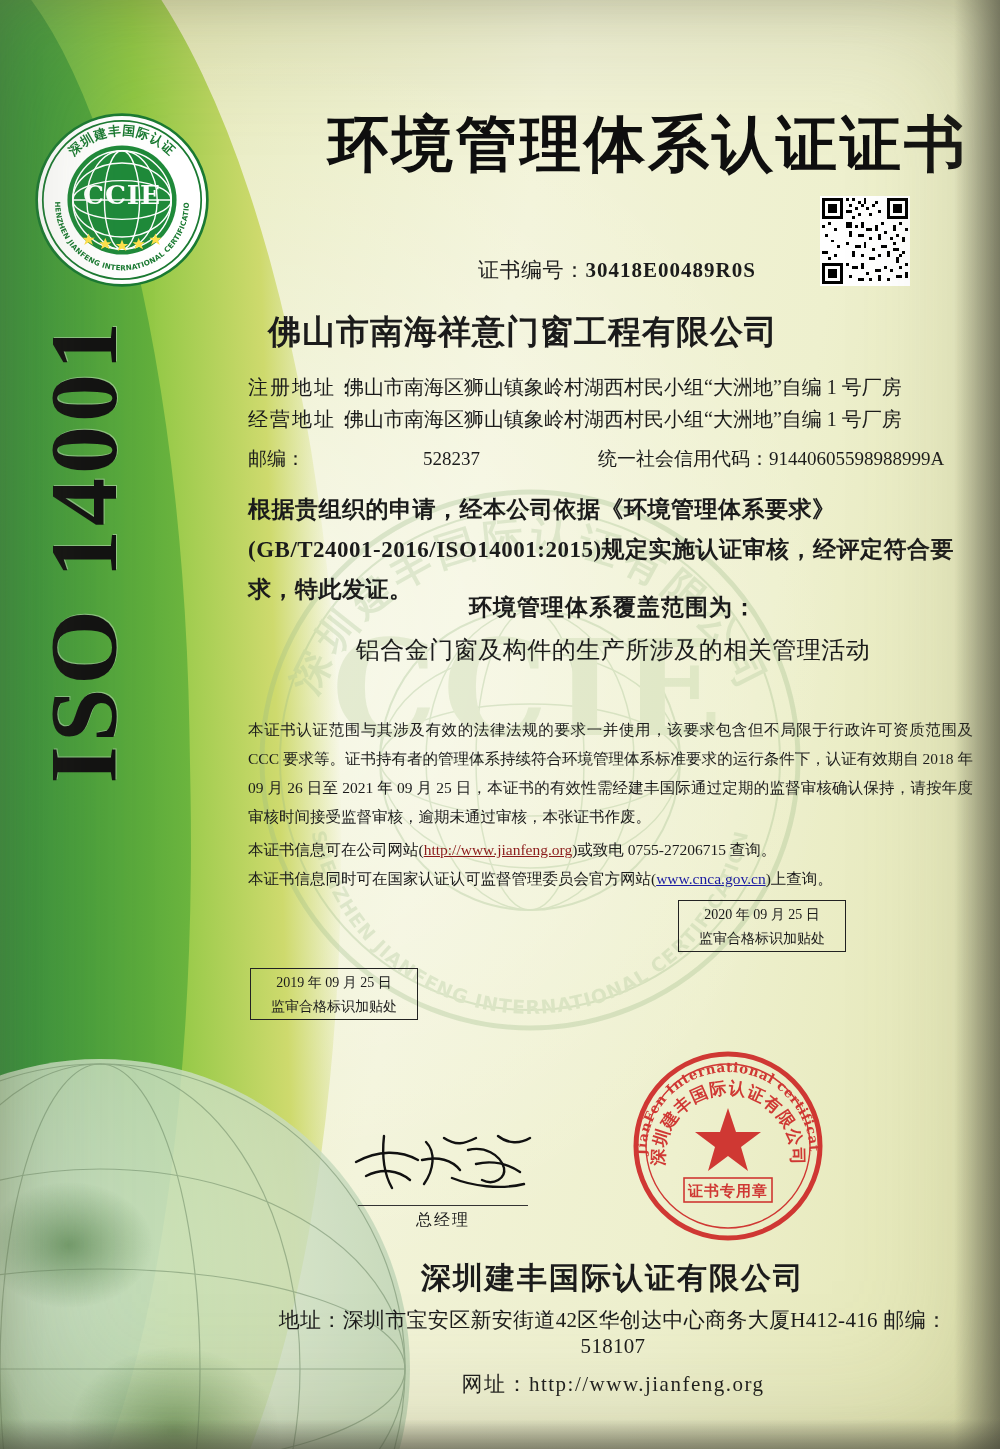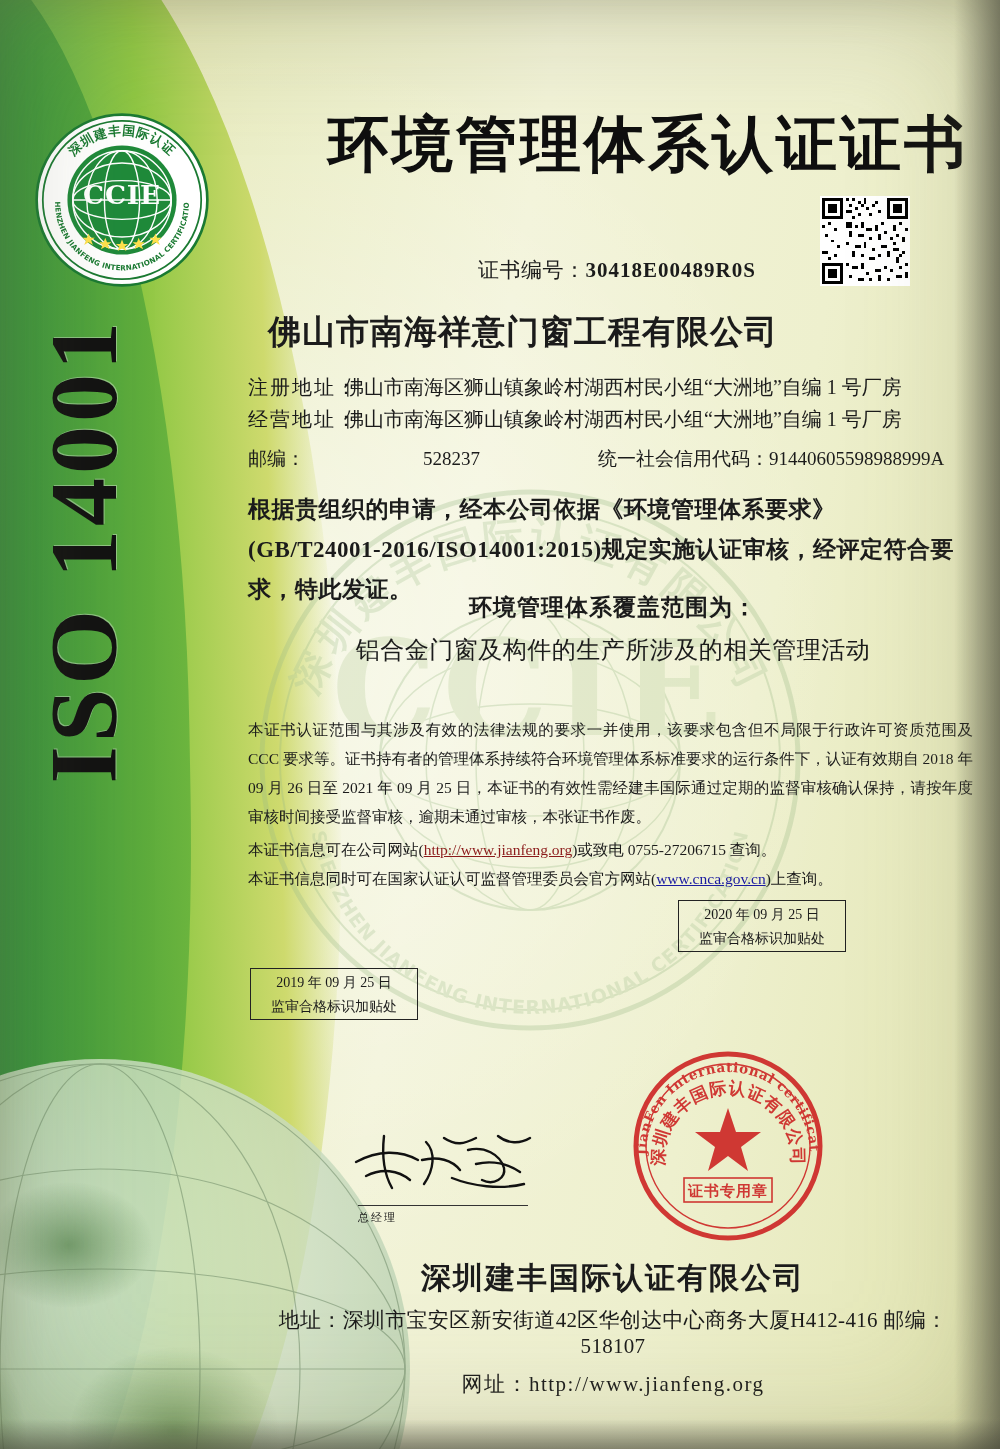--- a/index.html
+++ b/index.html
@@ -222,21 +222,21 @@
     position:absolute; left: 100px; top: 1120px;
     width: 200px; height: 80px;
     z-index: 16;
   }
   .sig-line {
     position:absolute; left: 110px; top: 1205px; width: 170px;
     border-bottom: 1.4px solid #333;
   }
   .sig-label {
     position:absolute; left: 110px; top: 1210px; width: 170px;
-    text-align:left; font-size: 11px; letter-spacing: 2px;
+    text-align:center; font-size: 16px; letter-spacing: 2px;
   }
   .red-seal {
     position:absolute; left: 380px; top: 1046px;
     width: 200px; height: 200px; z-index: 17; opacity: .88;
   }
   .footer-company {
     position:absolute; left: 0; top: 1258px; width: 730px;
     text-align:center; font-size: 30px; font-weight:700; letter-spacing: 2px;
   }
   .footer-line {

